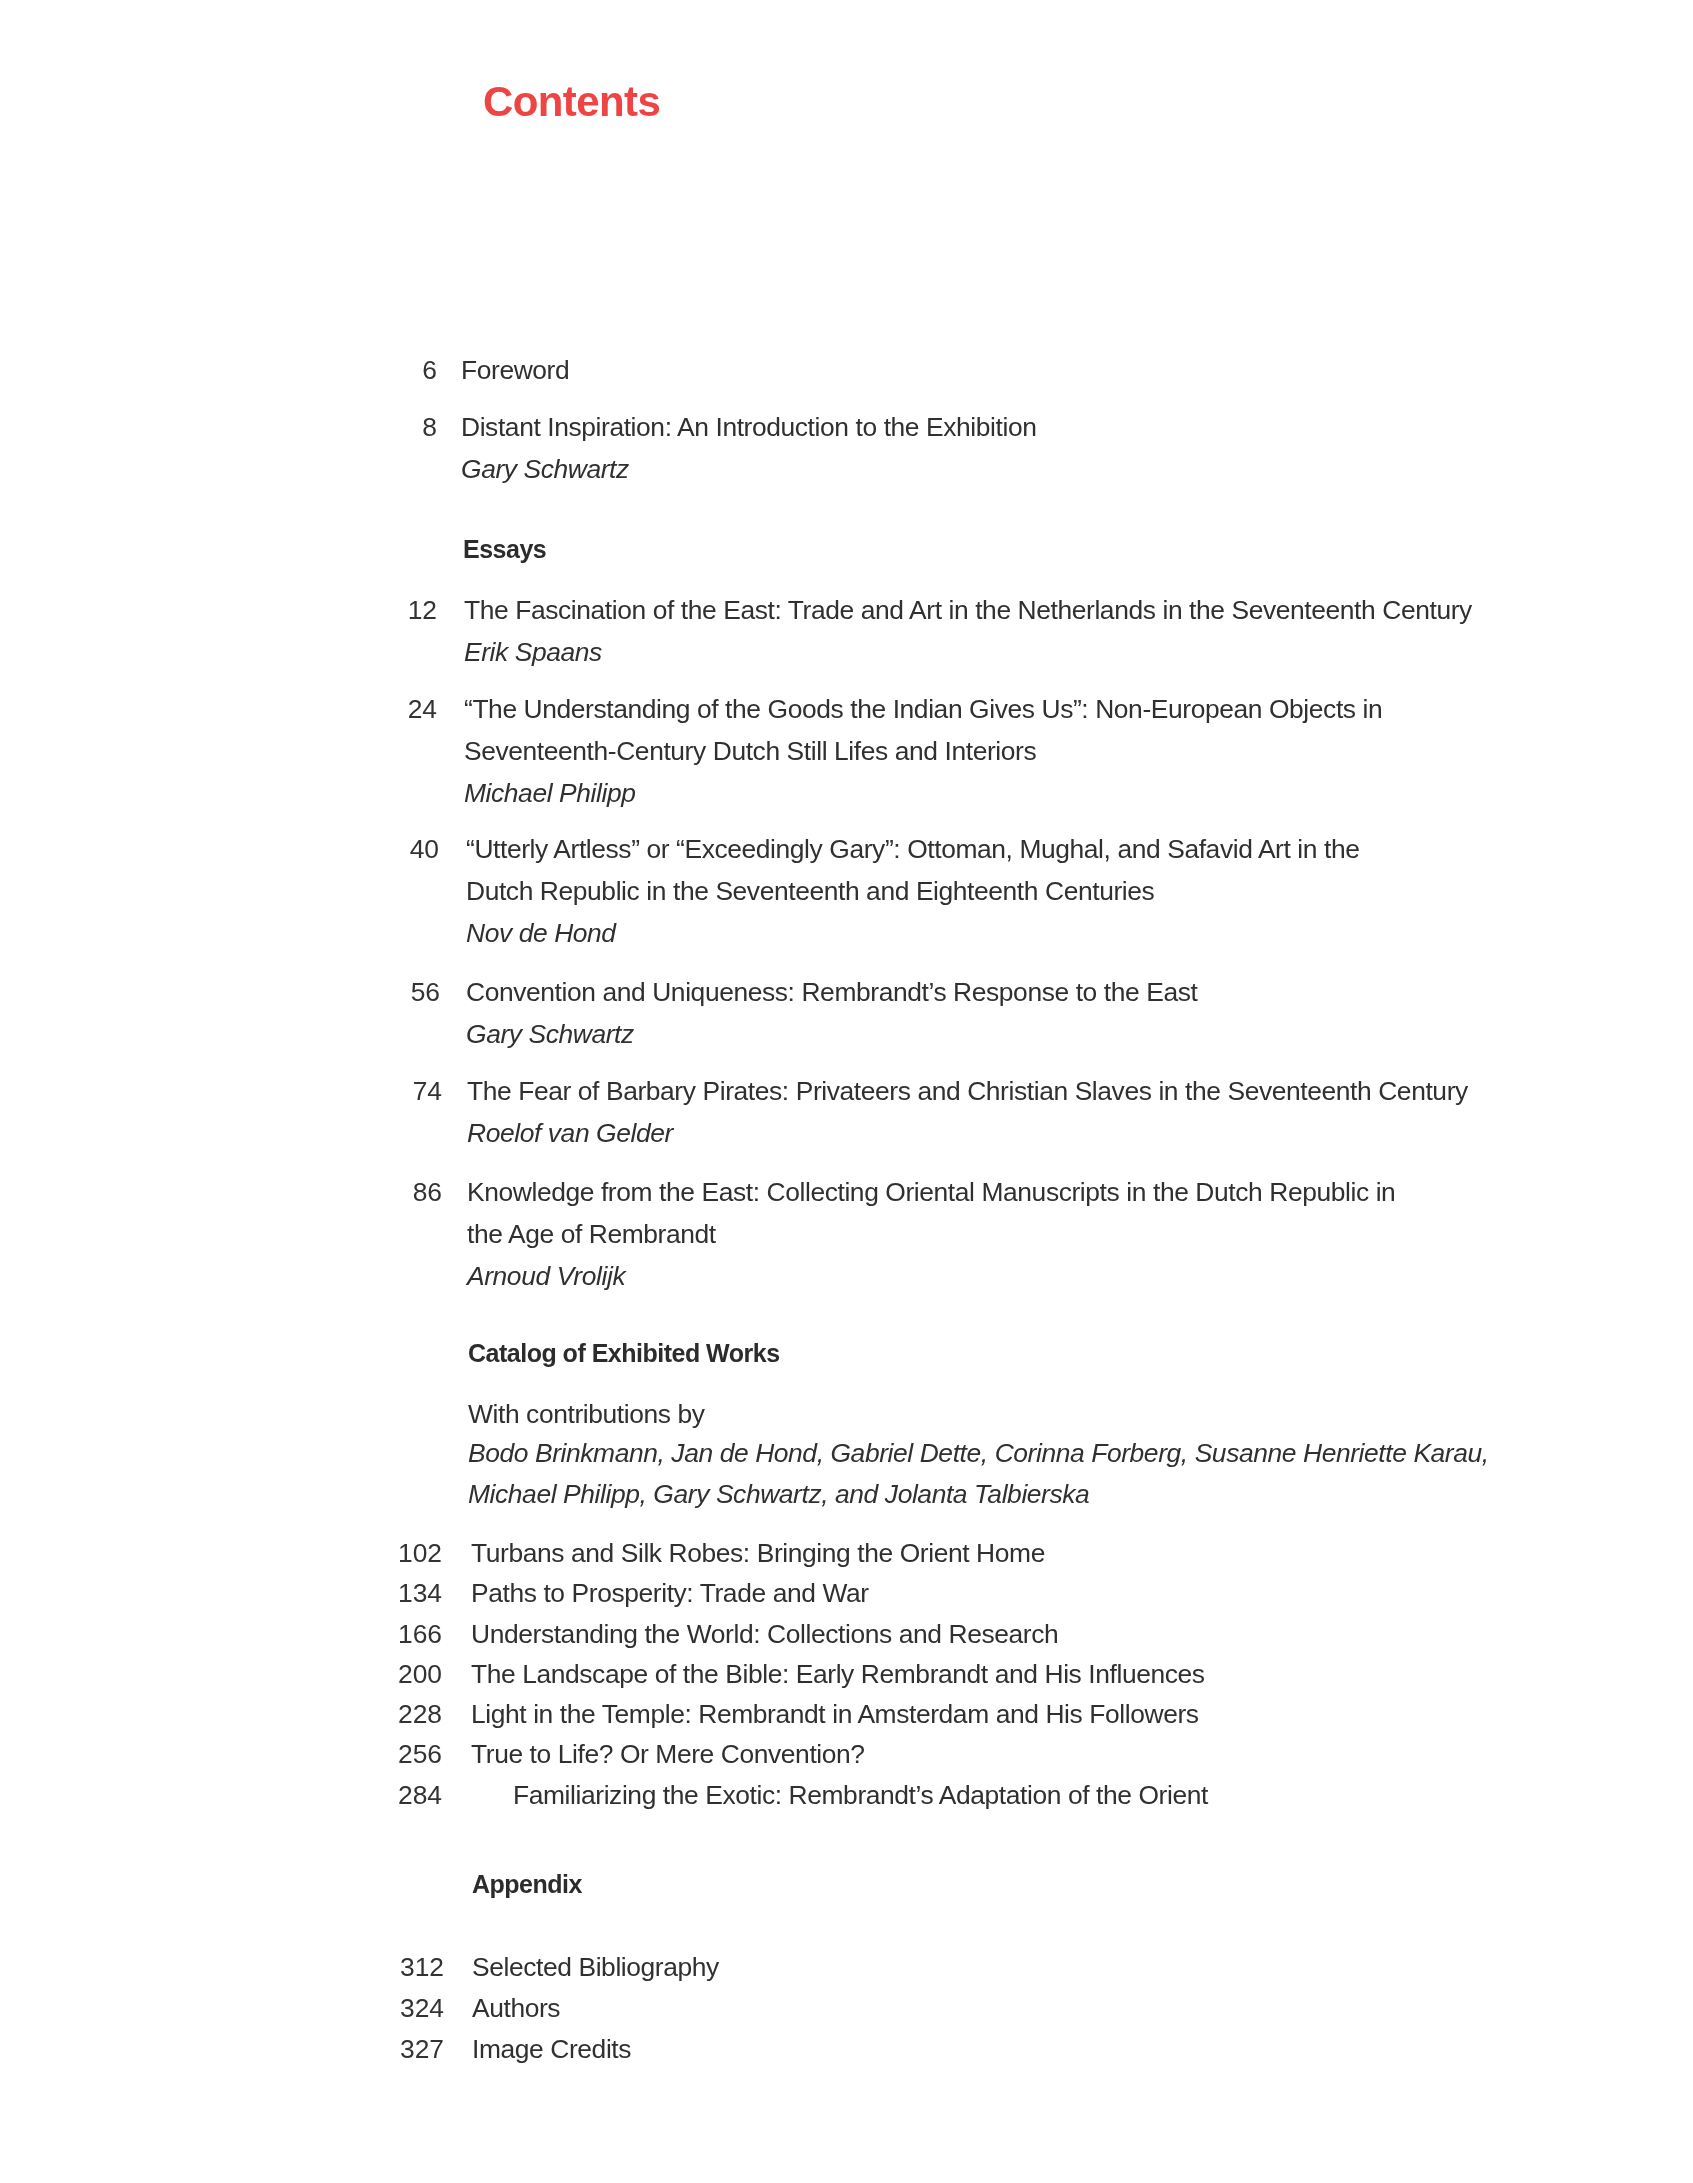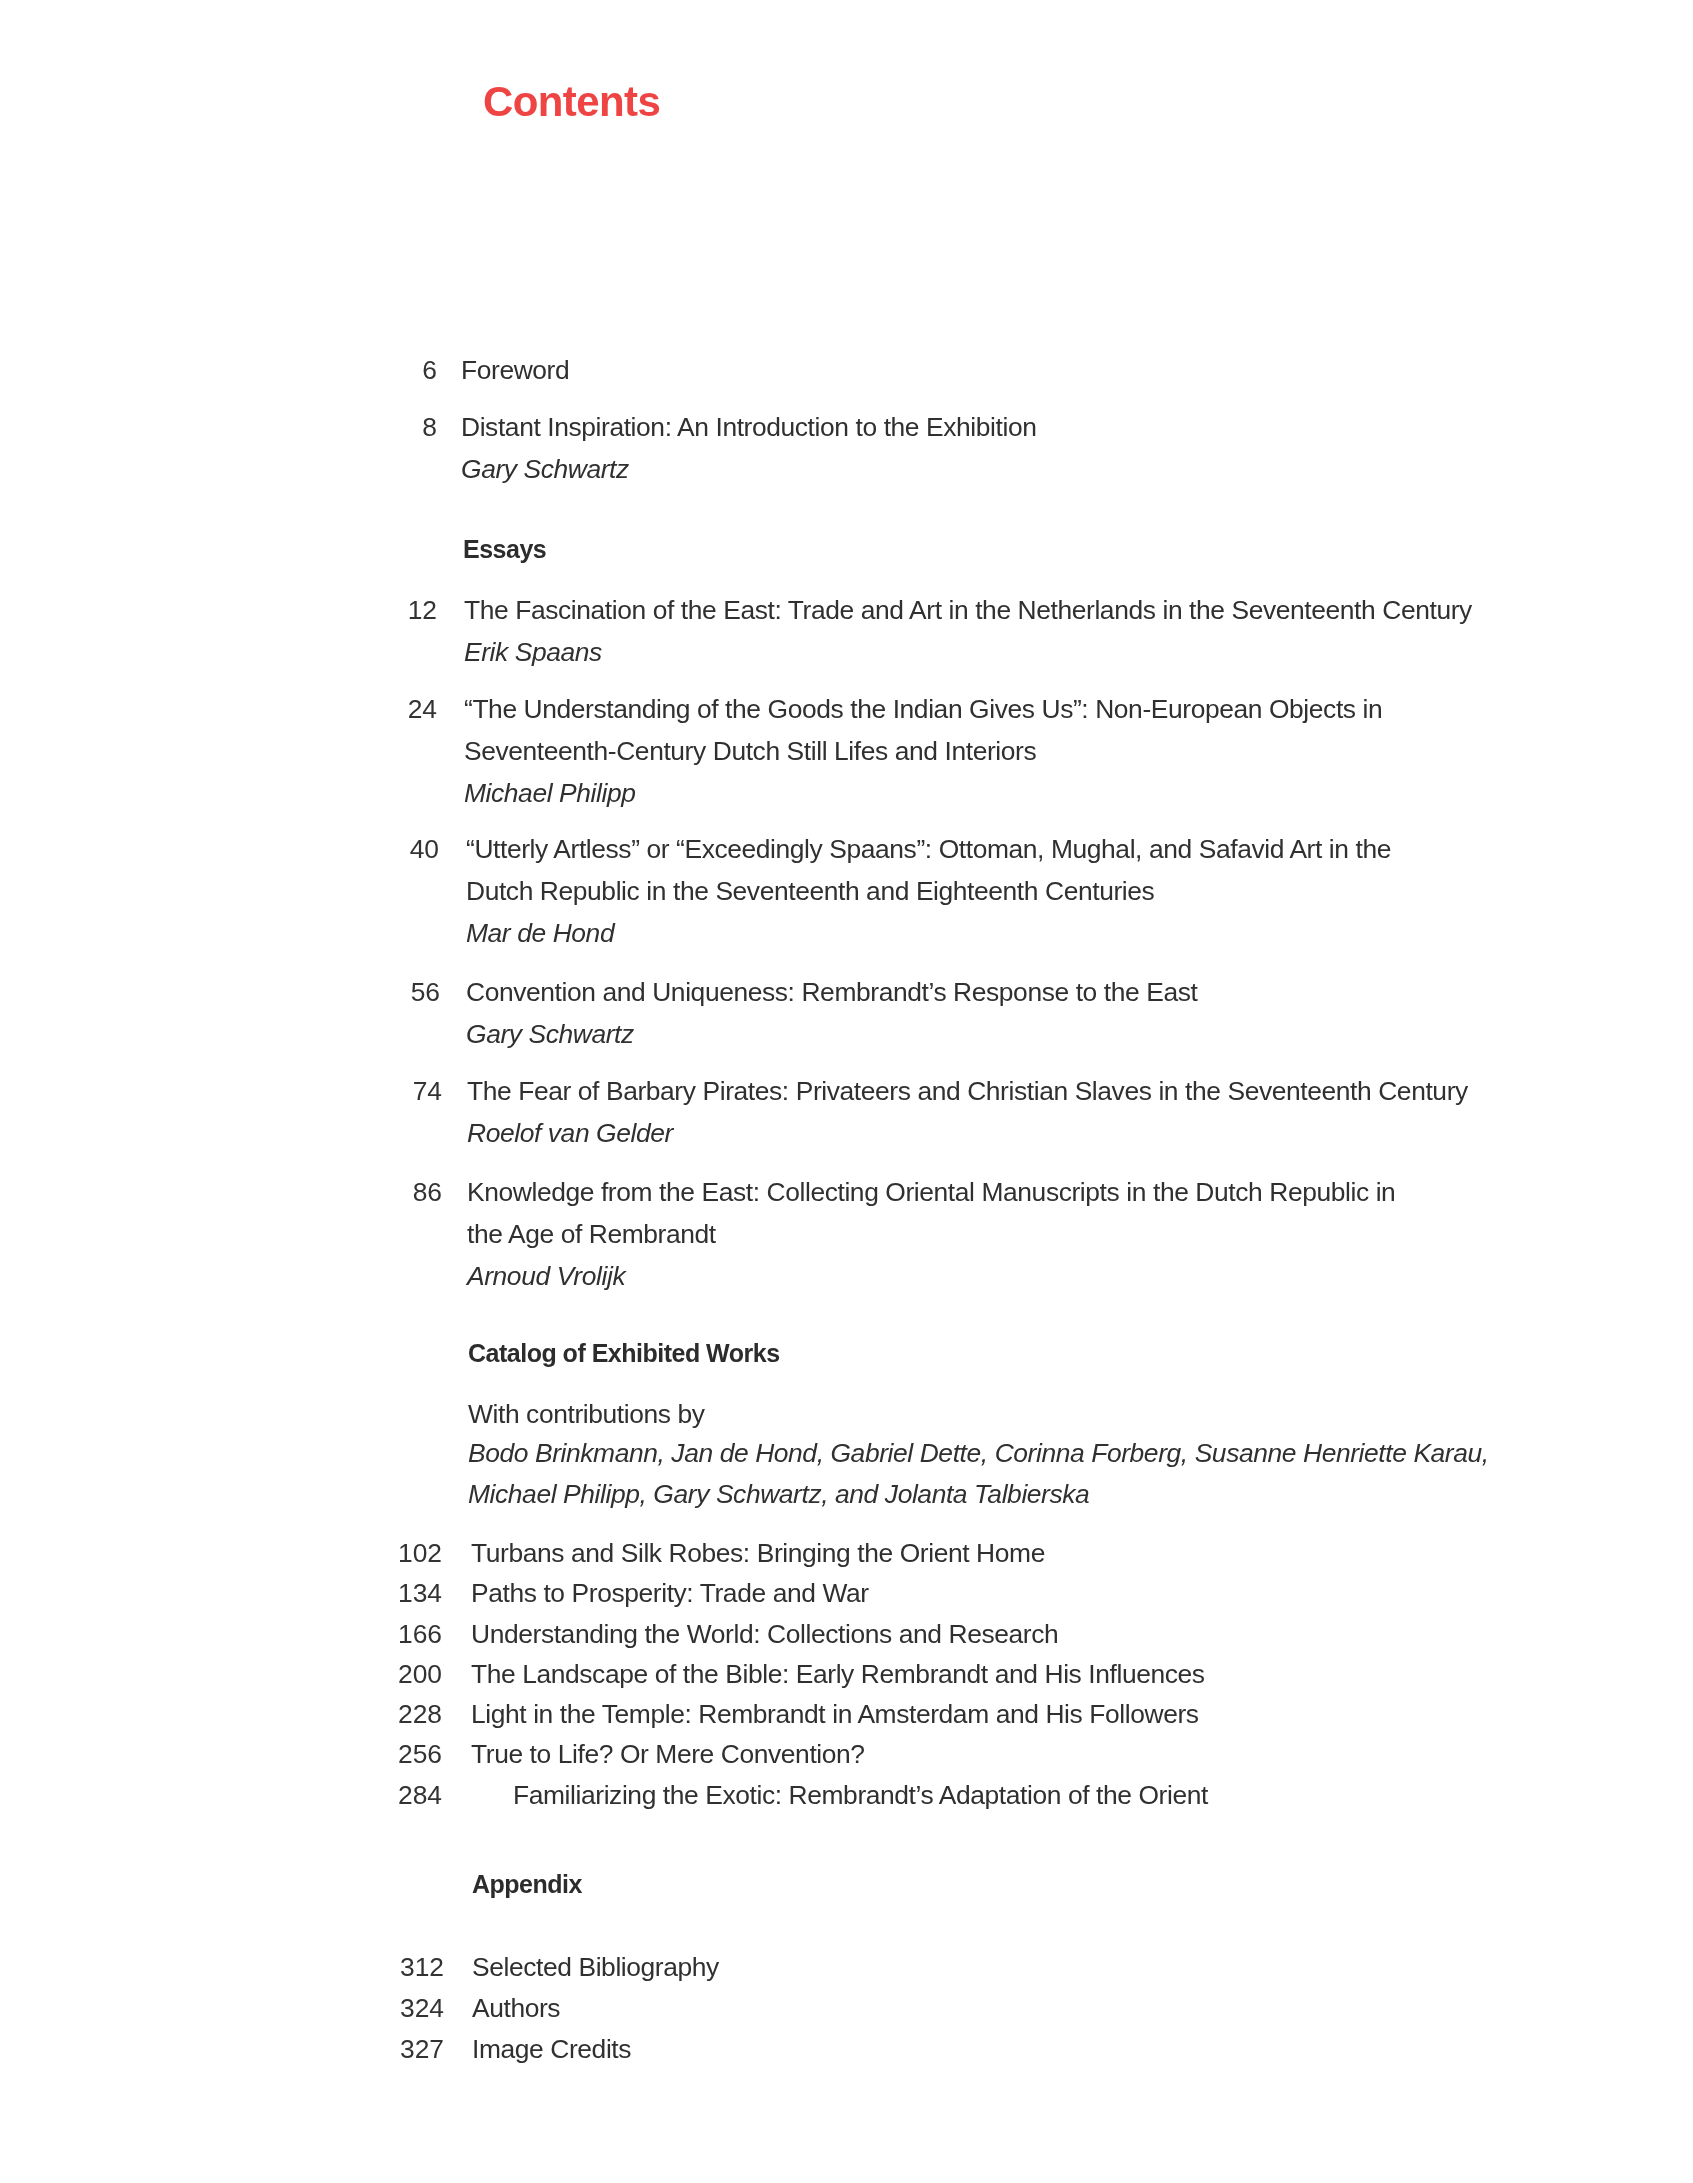--- a/index.html
+++ b/index.html
@@ -104,23 +104,23 @@
   <div class="title-block" style="left:464px;">
     <span class="title-line">“The Understanding of the Goods the Indian Gives Us”: Non-European Objects in</span>
     <span class="title-line">Seventeenth-Century Dutch Still Lifes and Interiors</span>
     <span class="author">Michael Philipp</span>
   </div>
 </div>
 
 <div class="entry" style="top:828px;">
   <span class="pg" style="left:370px;">40</span>
   <div class="title-block" style="left:466px;">
-    <span class="title-line">“Utterly Artless” or “Exceedingly Spaans”: Ottoman, Mughal, and Safavid Art in the</span>
+    <span class="title-line">“Utterly Artless” or “Exceedingly Gary”: Ottoman, Mughal, and Safavid Art in the</span>
     <span class="title-line">Dutch Republic in the Seventeenth and Eighteenth Centuries</span>
-    <span class="author">Mar de Hond</span>
+    <span class="author">Nov de Hond</span>
   </div>
 </div>
 
 <div class="entry" style="top:971px;">
   <span class="pg" style="left:371px;">56</span>
   <div class="title-block" style="left:466px;">
     <span class="title-line">Convention and Uniqueness: Rembrandt’s Response to the East</span>
     <span class="author">Gary Schwartz</span>
   </div>
 </div>

